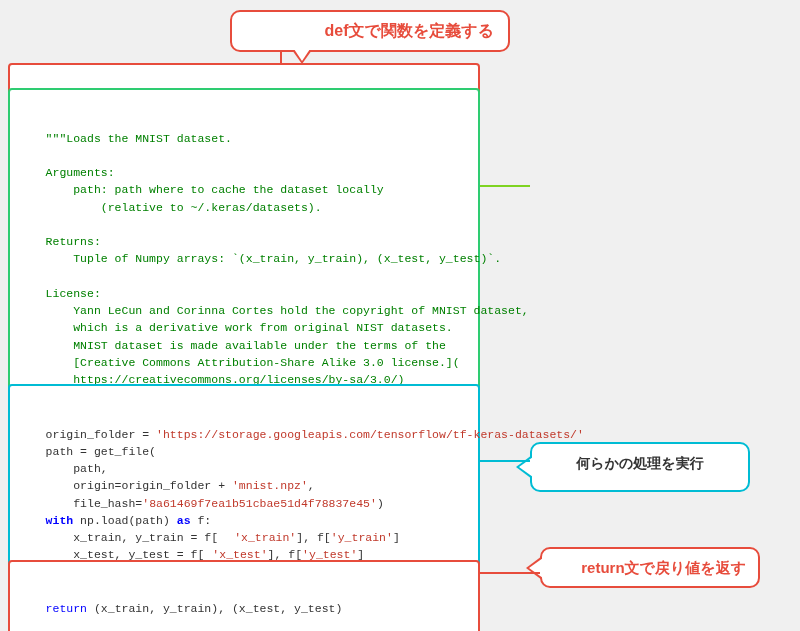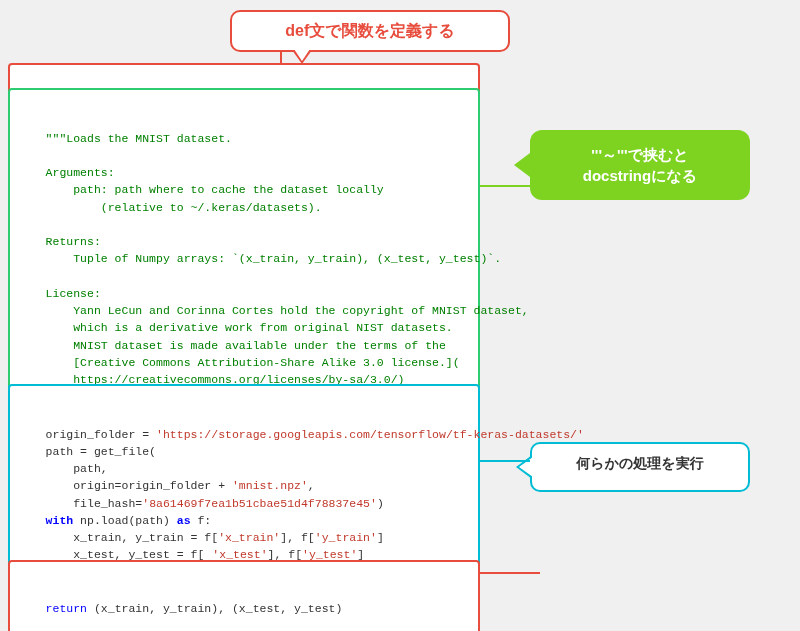--- a/index.html
+++ b/index.html
@@ -47,20 +47,21 @@
       font-family: 'MS Gothic', 'Yu Gothic', sans-serif;
       font-weight: bold;
       text-align: center;
       line-height: 1.4;
     }
     .bubble-red {
       background: white;
       border: 2px solid #e74c3c;
       color: #e74c3c;
       font-size: 16px;
+      text-align: right;
     }
     .bubble-green {
       background: #7ed321;
       border: none;
       color: white;
       font-size: 15px;
     }
     .bubble-cyan {
       background: white;
       border: 2px solid #00bcd4;
@@ -112,41 +113,31 @@
 
     License:
         Yann LeCun and Corinna Cortes hold the copyright of MNIST dataset,
         which is a derivative work from original NIST datasets.
         MNIST dataset is made available under the terms of the
         [Creative Commons Attribution-Share Alike 3.0 license.](
         https://creativecommons.org/licenses/by-sa/3.0/)
     """</span></pre>
   </div>
 
-  <div class="bubble bubble-green" style="top: 130px; left: 530px; width: 220px; padding: 14px 16px; border-radius: 12px;">
-    <div style="font-size:15px; color:white; font-weight:bold; font-family: 'MS Gothic','Yu Gothic',sans-serif;">
-      '''～'''で挟むと<br>docstringになる
-    </div>
-
-    <div style="position:absolute; left:-16px; top:50%; transform:translateY(-50%); width:0; height:0;
-                border-top: 12px solid transparent;
-                border-bottom: 12px solid transparent;
-                border-right: 16px solid #7ed321;"></div>
-  </div>
 
   <div style="position:absolute; top:185px; left:480px; width:50px; height:2px; background:#7ed321;"></div>
 
   <div class="code-block code-block-cyan" style="position:absolute; top:384px; left:8px; width:472px; padding:5px 8px;">
     <pre>    origin_folder = <span style="color:#c0392b;">'https://storage.googleapis.com/tensorflow/tf-keras-datasets/'</span>
     path = get_file(
         path,
         origin=origin_folder + <span style="color:#c0392b;">'mnist.npz'</span>,
         file_hash=<span style="color:#c0392b;">'8a61469f7ea1b51cbae51d4f78837e45'</span>)
     <span style="color:#0000ff; font-weight:bold;">with</span> np.load(path) <span style="color:#0000ff; font-weight:bold;">as</span> f:
-        x_train, y_train = f[<span style="color:#c0392b;">'x_train'</span>], f[<span style="color:#c0392b;">'y_train'</span>]
+        x_train, y_train = f[<span style="color:#c0392b;margin-left:16px;">'x_train'</span>], f[<span style="color:#c0392b;">'y_train'</span>]
         x_test, y_test = f[<span style="color:#c0392b;margin-left:8px;">'x_test'</span>], f[<span style="color:#c0392b;">'y_test'</span>]</pre>
   </div>
 
   <div class="bubble bubble-cyan" style="top: 410px; left: 530px; width: 220px; padding: 10px 12px; border-radius: 10px; border: 2px solid #00bcd4; margin-top: 32px;">
     <div style="font-size:14px; font-weight:bold; color:#333; font-family:'MS Gothic','Yu Gothic',sans-serif; margin-bottom:6px;">
       何らかの処理を実行
     </div>
 
     <div style="position:absolute; left:-16px; top:50%; transform:translateY(-50%); width:0; height:0;
                 border-top: 12px solid transparent;
@@ -157,16 +148,28 @@
                 border-bottom: 10px solid transparent;
                 border-right: 14px solid white;"></div>
   </div>
 
   <div style="position:absolute; top:460px; left:480px; width:50px; height:2px; background:#00bcd4;"></div>
 
   <div class="code-block" style="position:absolute; top:560px; left:8px; width:472px; padding: 3px 8px;">
     <pre>    <span style="color:#0000ff; font-weight:normal;">return</span> (x_train, y_train), (x_test, y_test)</pre>
   </div>
 
+  <div class="bubble bubble-red" style="top: 547px; left: 540px; width: 220px; padding: 8px 12px; font-size:15px;">
+    <span>return文で戻り値を返す</span>
+    
+    <div style="position:absolute; left:-16px; top:50%; transform:translateY(-50%); width:0; height:0;
+                border-top: 12px solid transparent;
+                border-bottom: 12px solid transparent;
+                border-right: 16px solid #e74c3c;"></div>
+    <div style="position:absolute; left:-13px; top:50%; transform:translateY(-50%); width:0; height:0;
+                border-top: 10px solid transparent;
+                border-bottom: 10px solid transparent;
+                border-right: 14px solid white;"></div>
+  </div>
 
   <div style="position:absolute; top:572px; left:480px; width:60px; height:2px; background:#e74c3c;"></div>
 
 </div>
 
 </body></html>

